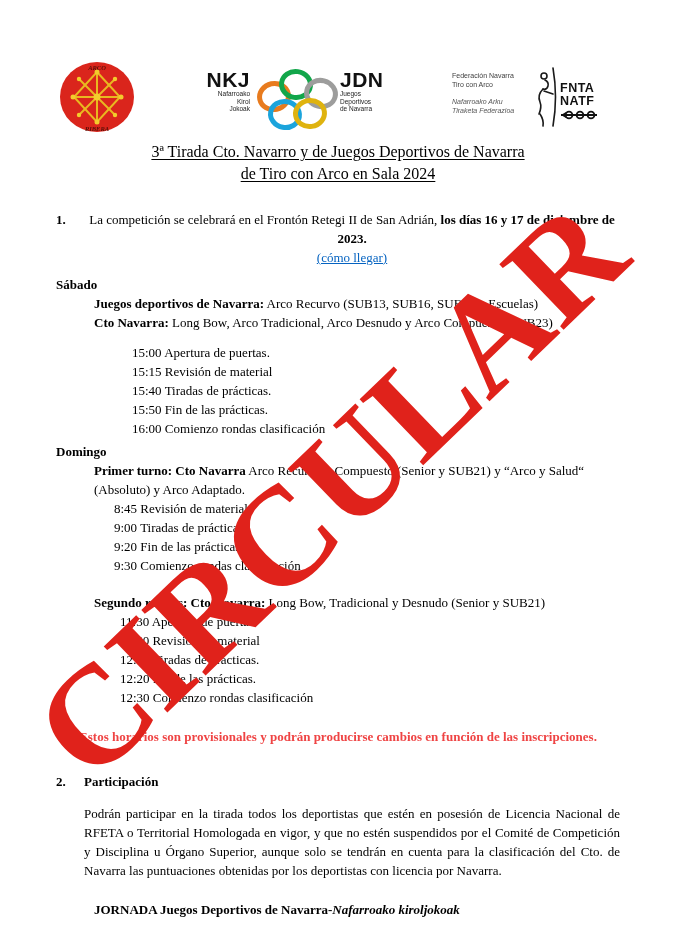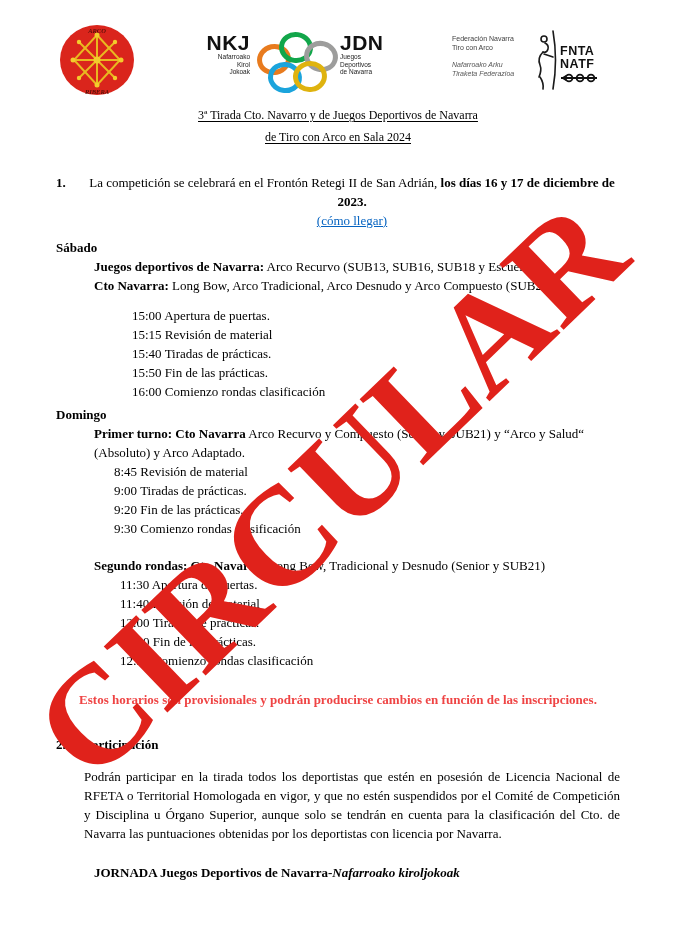--- a/index.html
+++ b/index.html
@@ -4,42 +4,42 @@
 <style>
   html,body{margin:0;padding:0;background:#fff;}
   .page{
     position:relative; width:676px; height:933px; margin:0 auto;
     background:#ffffff; overflow:hidden;
     font-family:"Liberation Serif", serif; font-size:13px; line-height:19px; color:#000;
   }
   .content{padding:0 56px;}
 
   
-  .logos{display:flex; justify-content:space-between; align-items:flex-start; padding-top:23px; height:76px;}
+  .logos{display:flex; justify-content:space-between; align-items:flex-start; padding-top:60px; height:76px;}
   .club-logo{width:82px; height:74px; flex:0 0 auto;}
   .center-logo{display:flex; align-items:flex-start; gap:5px; margin-top:8px; font-family:"Liberation Sans", sans-serif;}
   .nkj-block{text-align:right; margin-top:2px;}
   .jdn-block{text-align:left; margin-top:2px;}
   .acronym{font-weight:bold; font-size:21px; line-height:20px; letter-spacing:0.5px; color:#111;}
   .logo-caption{font-size:6.5px; line-height:7.5px; color:#222;}
   .rings{position:relative; width:80px; height:58px; flex:0 0 auto;}
   .ring{position:absolute; width:24px; height:21px; border-radius:50%; border-style:solid; border-width:5px; background:transparent;}
   .ring.orange{left:2px; top:13px; border-color:#e87b1e; transform:rotate(-12deg);}
   .ring.green {left:24px; top:1px;  border-color:#12a64a; transform:rotate(8deg);}
   .ring.gray  {left:49px; top:10px; border-color:#9d9d9c; transform:rotate(14deg);}
   .ring.blue  {left:13px; top:31px; border-color:#1ba4dc; transform:rotate(10deg);}
   .ring.yellow{left:38px; top:30px; border-color:#dfb30f; transform:rotate(-8deg);}
   .fed-logo{display:flex; align-items:flex-start; gap:6px; margin-top:6px; font-family:"Liberation Sans", sans-serif; width:168px;}
   .fed-text{font-size:7px; line-height:8.5px; color:#3d3d3d; margin-top:6px; width:74px;}
   .fed-text .eu{margin-top:9px; font-style:italic; color:#565656;}
   .fed-mark{display:flex; align-items:flex-start; gap:2px;}
   .fnta-block{font-weight:bold; font-size:12.5px; line-height:13px; color:#111; margin-top:16px; letter-spacing:0.5px;}
 
   
-  .title{margin-top:5px; text-align:center; font-size:12px; line-height:22px; color:#000;}
+  .title{margin-top:5px; text-align:center; font-size:16px; line-height:22px; color:#000;}
   .title-line{text-decoration:underline; text-underline-offset:2px;}
 
   
   .item1{margin-top:25px; position:relative; padding-left:28px; text-align:center;}
   .item-num{position:absolute; left:0; top:0; font-weight:bold;}
   .b{font-weight:bold;}
   .link-line{text-align:center;}
   a.doclink{color:#0563c1; text-decoration:underline; cursor:pointer;}
 
   

